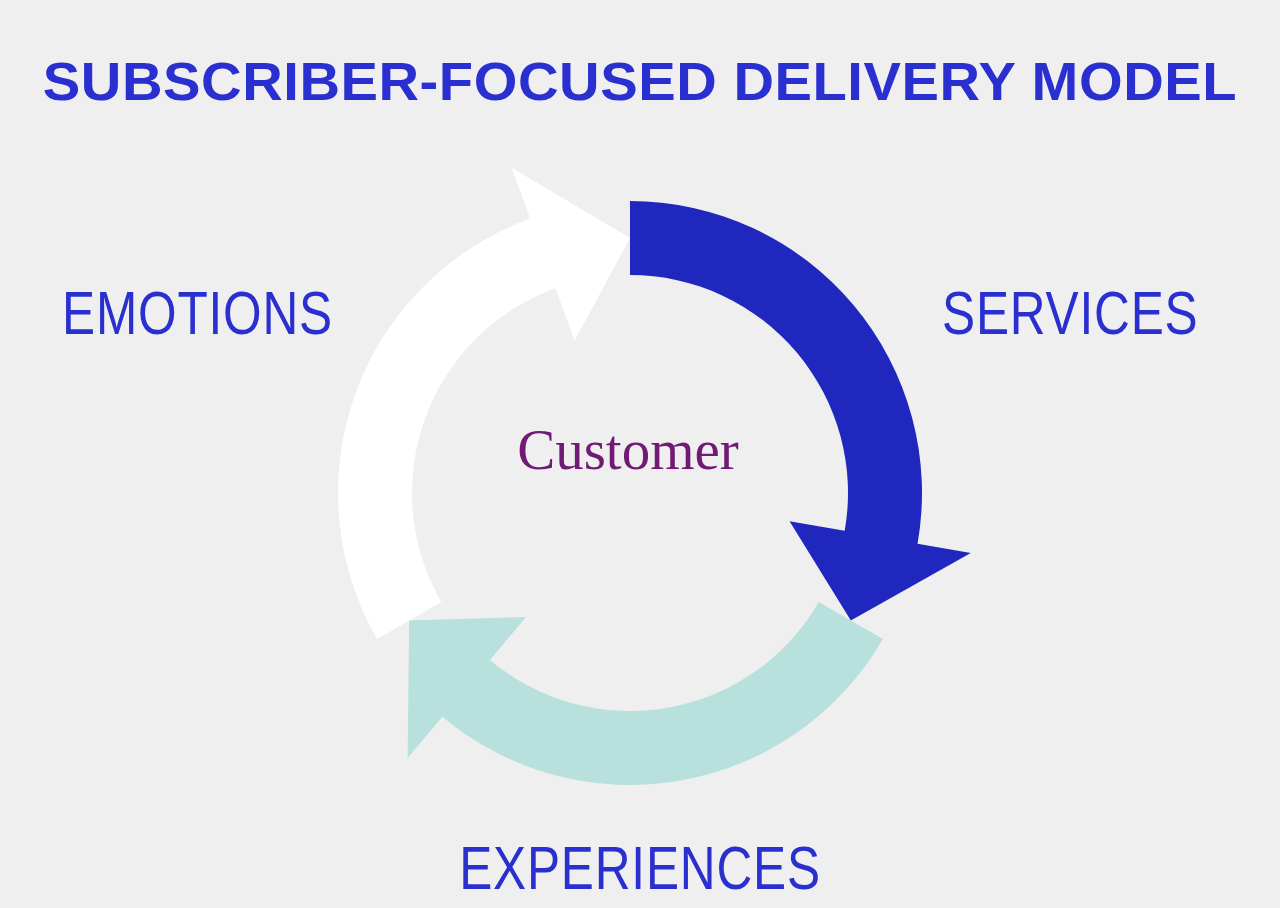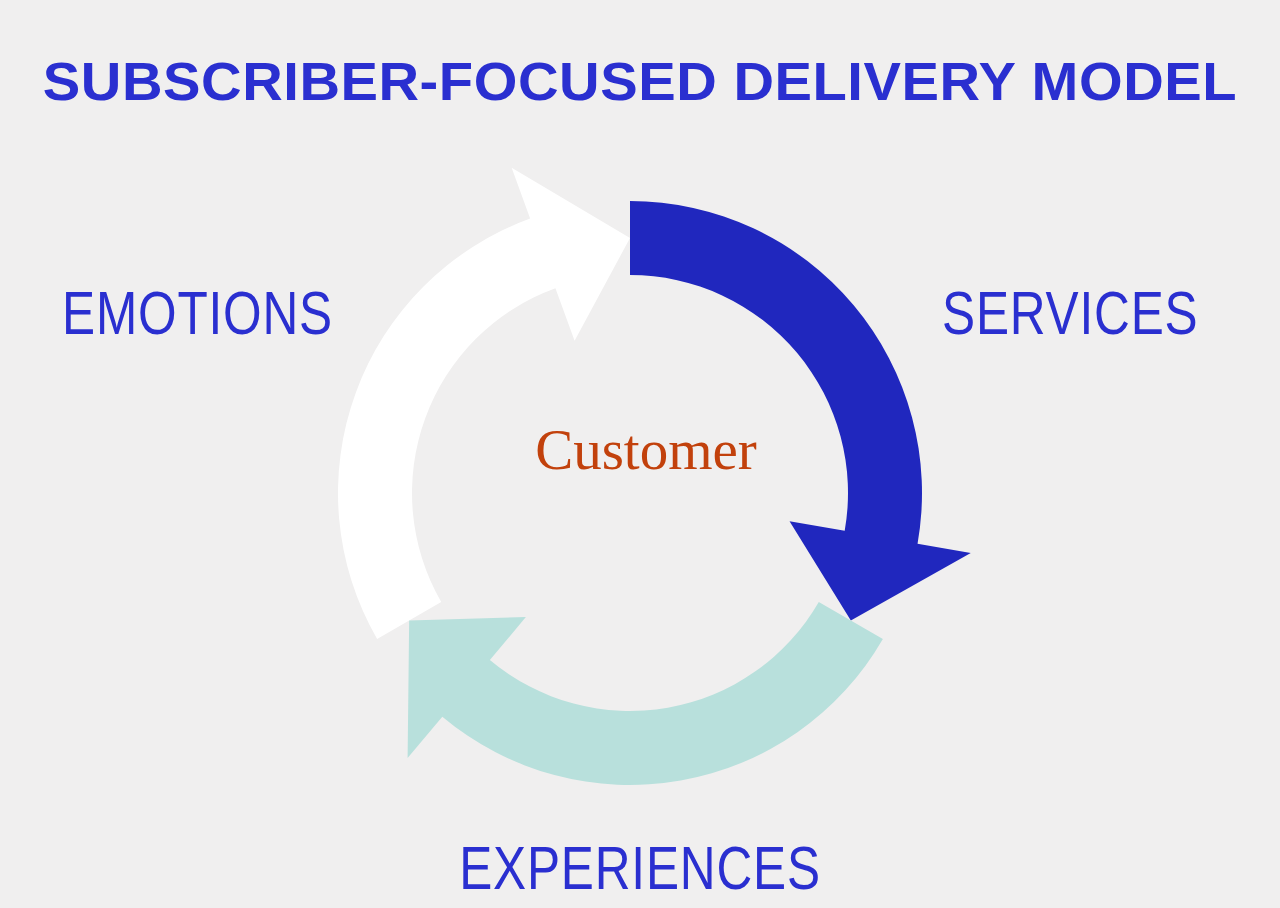--- a/index.html
+++ b/index.html
@@ -55,25 +55,25 @@
     left: 0;
     top: 0;
     width: 1280px;
     height: 908px;
     display: block;
   }
 
   
   .center-label {
     position: absolute;
-    left: 446px;
+    left: 428px;
     top: 420px;
     width: 400px;
     text-align: center;
-    color: #c2410c;
+    color: #701a75;
     font-family: "Liberation Serif", "DejaVu Serif", serif;
     font-size: 57px;
     line-height: 60px;
     user-select: none;
   }
   .center-label .line {
     display: block;
   }
 
   

